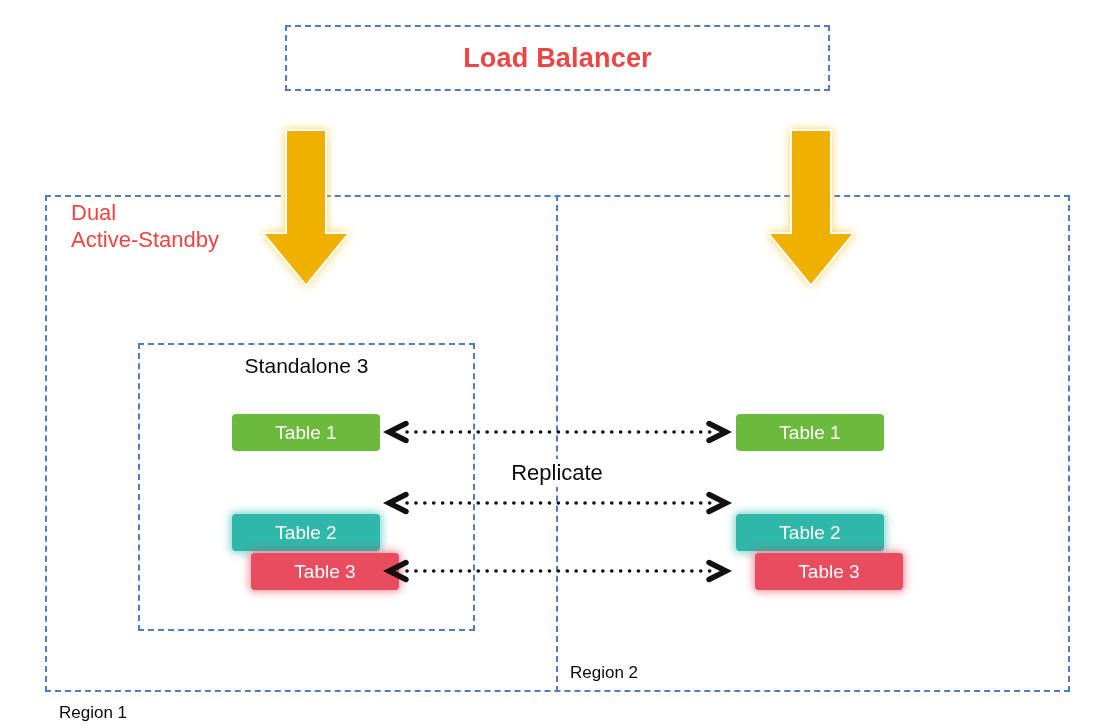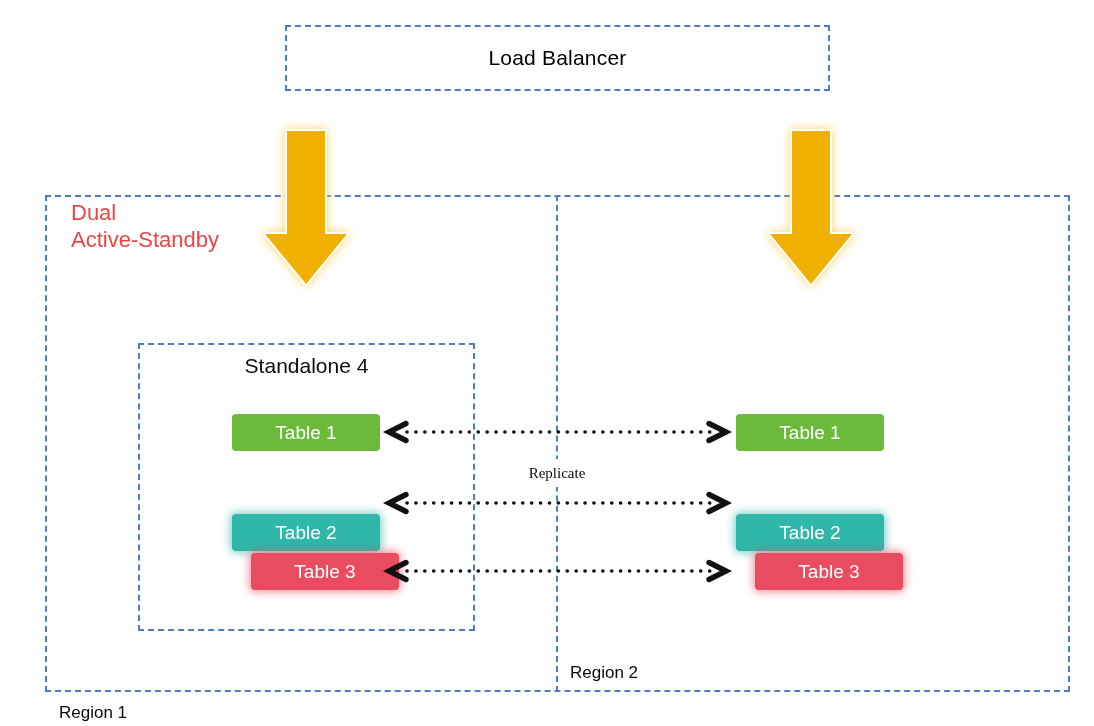--- a/index.html
+++ b/index.html
@@ -18,21 +18,21 @@
     position: absolute;
     border: 2px dashed var(--border-blue, #4E7BC6);
     box-sizing: border-box;
     background: transparent;
   }
 
   .lb-box { left: 285px; top: 25px; width: 545px; height: 66px; }
   .lb-label {
     position: absolute; left: 0; top: 0; width: 100%; height: 100%;
     display: flex; align-items: center; justify-content: center;
-    font-size: 21px; letter-spacing: 0.2px; color: #000000;
+    font-size: 27px; letter-spacing: 0.2px; color: #ef4444; font-weight: bold;
   }
 
   .regions-box { left: 45px; top: 195px; width: 1025px; height: 497px; }
   .region-divider {
     position: absolute; left: 556px; top: 195px; height: 497px; width: 0;
     border-left: 2px dashed var(--border-blue, #4E7BC6);
   }
 
   .standalone-box { width: 337px; height: 288px; top: 343px; }
   .standalone-left { left: 138px; }
@@ -49,21 +49,21 @@
   }
   .region-label {
     position: absolute; top: 663px; font-size: 17px; color: #0b0b0b;
   }
   .region-label-1 { left: 59px; margin-top: 40px; }
   .region-label-2 { left: 570px; }
 
   .replicate-label {
     position: absolute; left: 477px; top: 459px; width: 160px; height: 28px;
     display: flex; align-items: center; justify-content: center;
-    background: #ffffff; font-size: 15px; color: #0b0b0b; z-index: 6; font-family: Liberation Serif, serif;
+    background: #ffffff; font-size: 22px; color: #0b0b0b; z-index: 6;
   }
 
   
   .chip {
     position: absolute; width: 148px; height: 37px;
     display: flex; align-items: center; justify-content: center;
     color: #ffffff; font-size: 19px; border-radius: 4px; z-index: 4;
   }
   .chip-col-left  { left: 232px; }
   .chip-col-right { left: 736px; }
@@ -118,21 +118,21 @@
   <div class="region-divider"></div>
 
   <div class="mode-label">
     <div>Dual</div>
     <div>Active-Standby</div>
   </div>
   <div class="region-label region-label-1">Region 1</div>
   <div class="region-label region-label-2">Region 2</div>
 
   <div class="dashed-box standalone-box standalone-left">
-    <div class="standalone-title">Standalone 4</div>
+    <div class="standalone-title">Standalone 3</div>
   </div>
 
 
   <div class="chip chip-col-left chip-row-1 chip-green">Table 1</div>
   <div class="chip chip-col-left chip-row-2 chip-teal">Table 2</div>
   <div class="chip chip-col-left chip-row-3 chip-red">Table 3</div>
 
   <div class="chip chip-col-right chip-row-1 chip-green">Table 1</div>
   <div class="chip chip-col-right chip-row-2 chip-teal">Table 2</div>
   <div class="chip chip-col-right chip-row-3 chip-red">Table 3</div>

